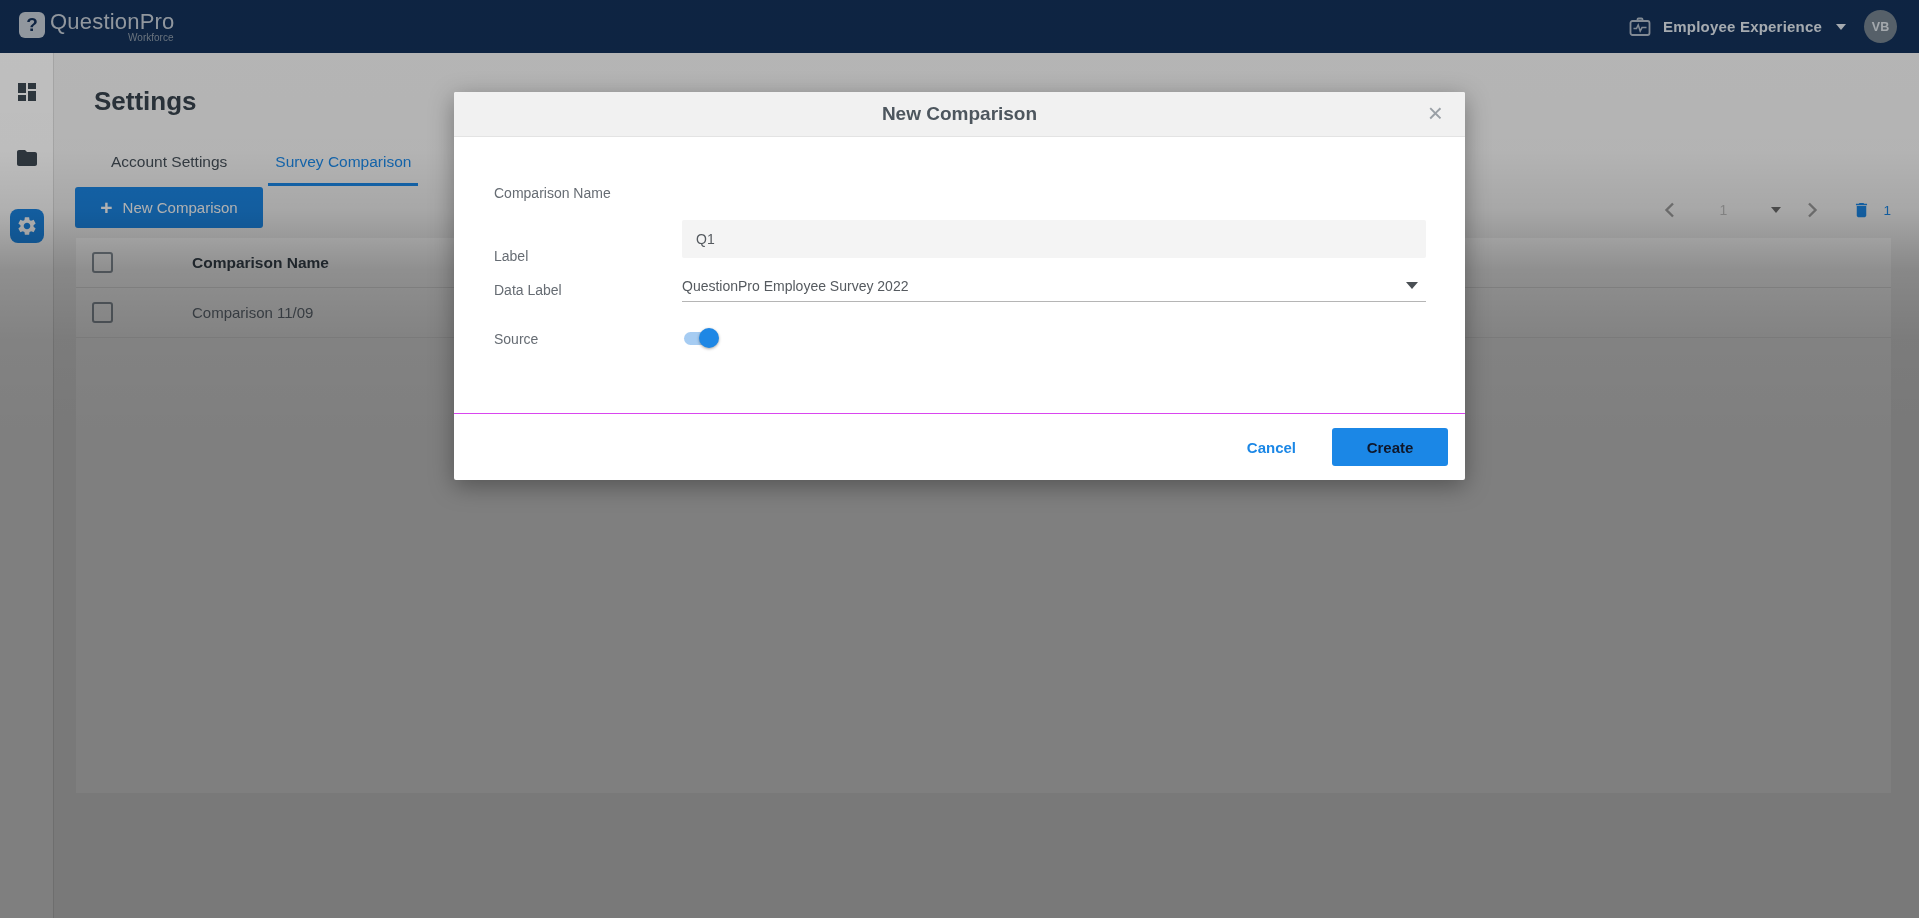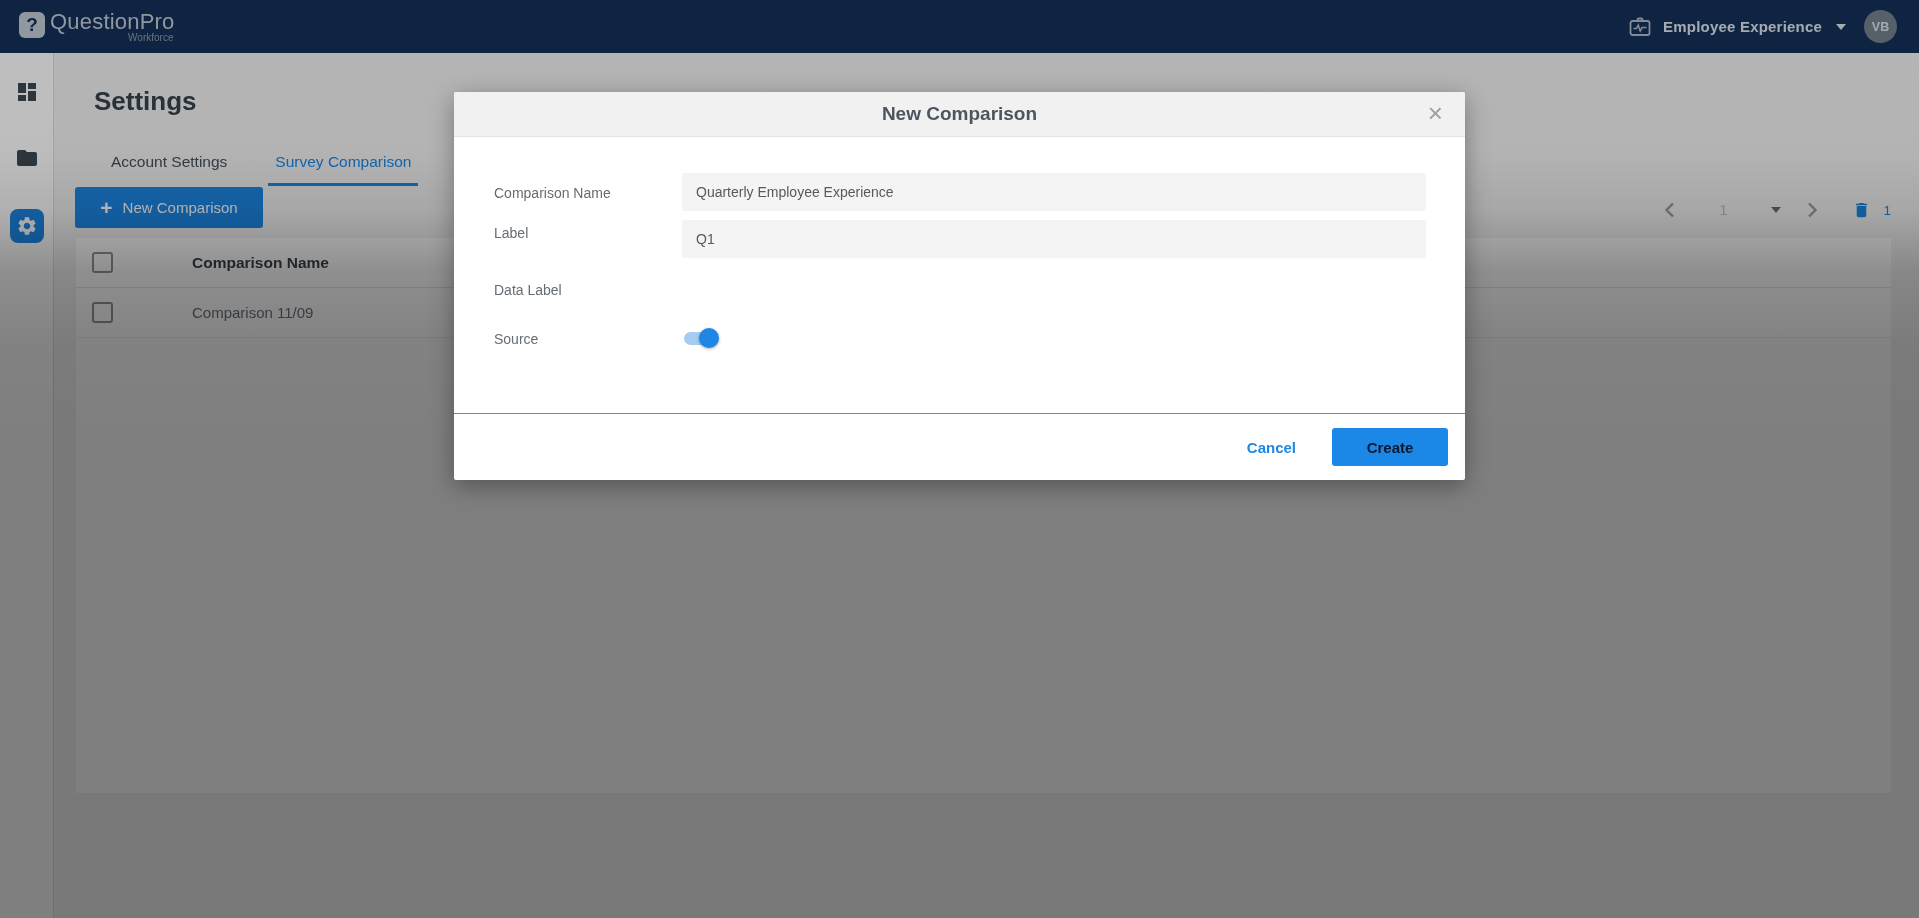--- a/index.html
+++ b/index.html
@@ -77,21 +77,21 @@
                   display: flex; align-items: center; justify-content: center; border-radius: 2px 2px 0 0; }
   .modal-title { font-size: 19px; font-weight: bold; color: #4d565e; }
   .modal-close { position: absolute; right: 22px; top: 8px; font-size: 26px; color: #9aa0a6;
                  background: none; border: none; line-height: 26px; font-family: "Liberation Sans", sans-serif; }
   .modal-body { position: relative; height: 276px; }
   .f-label { position: absolute; left: 40px; font-size: 14px; color: #666c73; }
   .f-input { position: absolute; left: 228px; width: 744px; height: 38px; background: #f4f4f4;
              border: none; border-radius: 2px; padding: 0 14px; font-size: 14px; color: #555a5f;
              font-family: "Liberation Sans", sans-serif; }
   .lbl-1 { top: 48px; } .inp-1 { top: 36px; }
-  .lbl-2 { top: 88px; } .inp-2 { top: 83px; }
+  .lbl-2 { top: 111px; } .inp-2 { top: 83px; }
   .lbl-3 { top: 145px; }
   .f-select { position: absolute; left: 228px; top: 133px; width: 744px; height: 32px;
               border-bottom: 1px solid #b5b5b5; display: flex; align-items: center;
               justify-content: space-between; font-size: 14px; color: #555a5f; }
   .sel-caret { width: 0; height: 0; border-left: 6px solid transparent; border-right: 6px solid transparent;
                border-top: 7px solid #4a4f54; margin-right: 8px; }
   .lbl-4 { top: 194px; }
   .toggle { position: absolute; left: 230px; top: 195px; width: 34px; height: 13px; border-radius: 7px;
             background: #a6ccf2; }
   .toggle-thumb { position: absolute; left: 15px; top: -4px; width: 20px; height: 20px; border-radius: 50%;
@@ -203,26 +203,29 @@
 
   <div class="overlay"></div>
 
   <div class="modal">
     <div class="modal-header">
       <div class="modal-title">New Comparison</div>
       <button class="modal-close">×</button>
     </div>
     <div class="modal-body">
       <div class="f-label lbl-1">Comparison Name</div>
-      <input class="f-input inp-1" value="Quarterly Employee Experience" style="">
 
       <div class="f-label lbl-2">Label</div>
       <input class="f-input inp-2" value="Q1" style="">
 
       <div class="f-label lbl-3">Data Label</div>
+      <div class="f-select">
+        <span>QuestionPro Employee Survey 2022</span>
+        <span class="sel-caret"></span>
+      </div>
 
       <div class="f-label lbl-4">Source</div>
       <div class="toggle">
         <div class="toggle-thumb"></div>
       </div>
     </div>
     <div class="modal-footer">
       <button class="cancel-btn">Cancel</button>
       <button class="create-btn">Create</button>
     </div>

